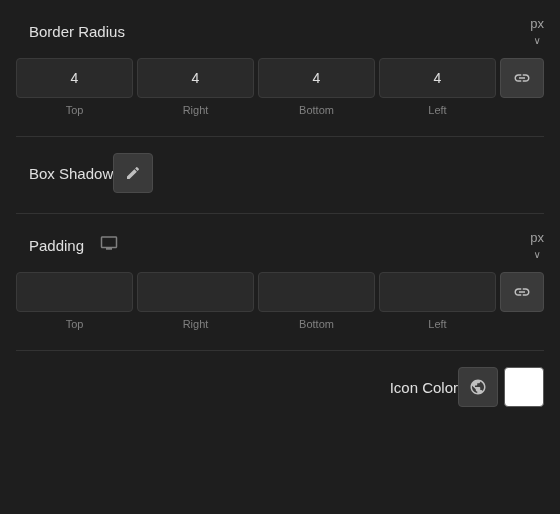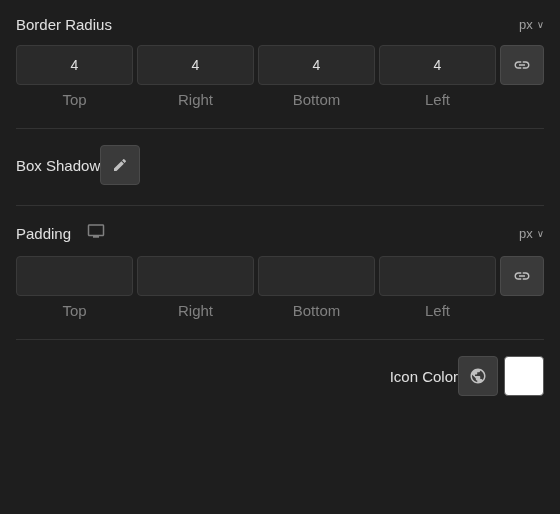--- a/index.html
+++ b/index.html
@@ -35,29 +35,31 @@
       display: flex;
       align-items: center;
       justify-content: space-between;
       margin-bottom: 12px;
     }
 
     .section-title {
       font-size: 15px;
       font-weight: 500;
       color: #e0e0e0;
+      margin-left: 13px;
     }
 
     .unit-selector {
       display: flex;
       align-items: center;
       gap: 4px;
       color: #a0a0a0;
       font-size: 13px;
       cursor: pointer;
+      flex-direction: column;
     }
 
     .chevron-down {
       font-size: 10px;
       color: #a0a0a0;
     }
 
     .inputs-row {
       display: grid;
       grid-template-columns: 1fr 1fr 1fr 1fr 44px;
@@ -101,21 +103,21 @@
     }
 
     .labels-row {
       display: grid;
       grid-template-columns: 1fr 1fr 1fr 1fr 44px;
       gap: 4px;
     }
 
     .input-label {
       text-align: center;
-      font-size: 15px;
+      font-size: 11px;
       color: #808080;
     }
 
     .action-btn {
       background-color: #3a3a3a;
       border: 1px solid #4a4a4a;
       border-radius: 4px;
       display: flex;
       align-items: center;
       justify-content: center;

